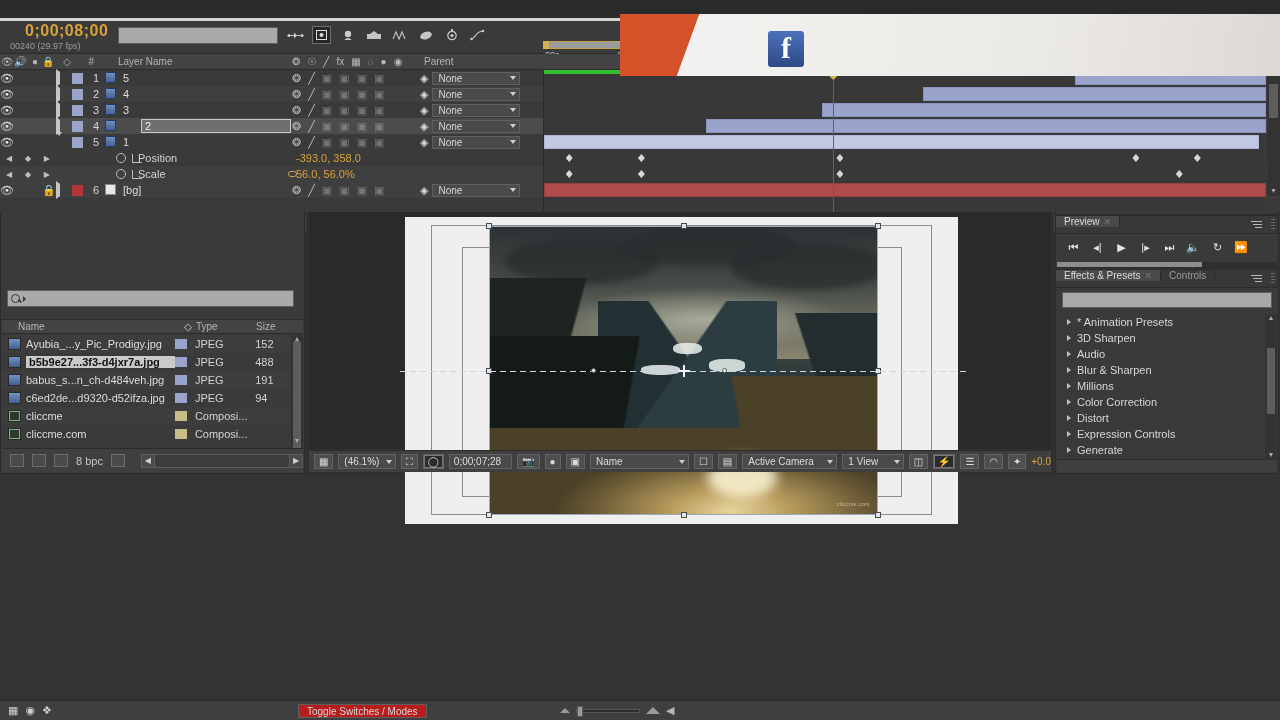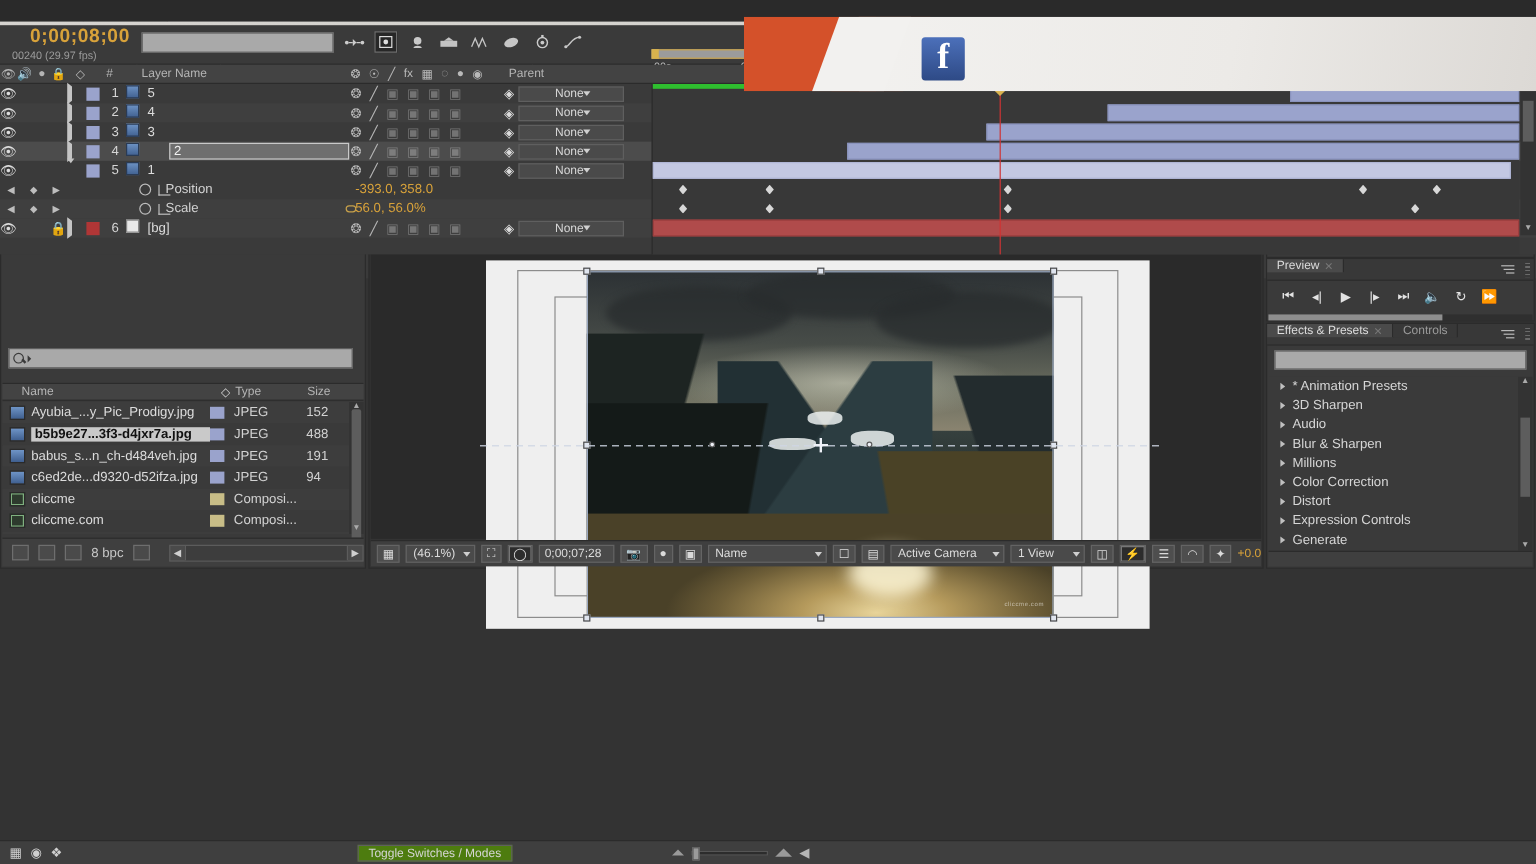--- a/index.html
+++ b/index.html
@@ -242,21 +242,21 @@
   .srcico { width:11px; height:11px; background:linear-gradient(#6f95c7,#3f5f8f); box-shadow:inset 0 0 0 1px #2a3b55; display:inline-block;}
   .srcico.sq { background:#e8e8e8; box-shadow:inset 0 0 0 1px #888; }
   .tri { width:0;height:0;border-left:4px solid #c5c5c5;border-top:3px solid transparent;border-bottom:3px solid transparent;}
   .tri.down { border-left:3px solid transparent;border-right:3px solid transparent;border-top:4px solid #c5c5c5;border-bottom:none;}
   .nameedit { position:absolute; left:141px; top:1px; width:150px; height:14px; background:#6f6f6f;
               border:1px solid #c9c9c9; color:#f0f0f0; font-size:11px; padding-left:3px; line-height:13px; }
 
   .switches { position:absolute; left:292px; width:130px; display:flex; align-items:center; gap:7px; color:#b9b9b9; }
   .parentcell { position:absolute; left:420px; width:118px; display:flex; align-items:center; gap:4px; }
   .pdrop { width:88px; height:13px; background:#4a4a4a; border:1px solid #5f5f5f; display:flex;
-           align-items:center; justify-content:center; padding:0 3px 0 5px; font-size:10px; color:#d6d6d6;}
+           align-items:center; justify-content:space-between; padding:0 3px 0 5px; font-size:10px; color:#d6d6d6;}
 
   .prow2 { position:relative; height:16px; background:#3a3a3a; display:flex; align-items:center; font-size:11px; }
   .prow2.alt { background:#3f3f3f; }
   .kfnav { position:absolute; left:6px; width:44px; display:flex; align-items:center; justify-content:space-between; color:#bdbdbd; font-size:8px;}
   .propname { position:absolute; left:138px; color:#d2d2d2; }
   .propval { position:absolute; left:296px; color:#d8a23a; }
   .stopwatch { position:absolute; left:116px; width:10px; height:10px; border:1px solid #bdbdbd; border-radius:50%; }
   .graphico { position:absolute; left:132px; width:10px; height:9px; border-left:1px solid #bdbdbd; border-bottom:1px solid #bdbdbd;}
   .linkico { position:absolute; left:288px; width:9px; height:6px; border:1px solid #c8a24c; border-radius:3px;}
 
@@ -271,21 +271,21 @@
   .playhead { position:absolute; top:0; bottom:0; width:1px; background:#cf3333; }
   .playhead-top { position:absolute; top:-1px; width:9px; height:11px; margin-left:-4px; background:#d8b24e;
                   clip-path:polygon(0 0,100% 0,100% 60%,50% 100%,0 60%); }
   .greenbar { position:absolute; left:0; top:0; height:4px; background:#2fbf2f; }
 
   .tl-vscroll { position:absolute; right:0; top:0; bottom:16px; width:13px; background:#333; }
   .tl-vscroll .thumbv { position:absolute; left:2px; top:14px; width:9px; height:34px; background:#5d5d5d;}
 
   .tl-foot { position:absolute; left:0; right:0; bottom:0; height:20px; background:#3f3f3f; border-top:1px solid #2b2b2b;
              display:flex; align-items:center; gap:6px; padding-left:8px; }
-  .togglebtn { position:absolute; left:298px; height:14px; background:#4d7c0f; border:1px solid #5f5f5f;
+  .togglebtn { position:absolute; left:298px; height:14px; background:#b91c1c; border:1px solid #5f5f5f;
                padding:0 8px; font-size:10px; color:#d6d6d6; line-height:13px; }
   .zoomctl { position:absolute; left:560px; display:flex; align-items:center; gap:6px; }
   .zoomctl .slot { width:64px; height:4px; background:#2c2c2c; border:1px solid #555; position:relative;}
   .zoomctl .knob { position:absolute; left:0; top:-4px; width:6px; height:11px; background:#9a9a9a; border:1px solid #5a5a5a;}
   .mountsm { width:0;height:0;border-left:5px solid transparent;border-right:5px solid transparent;border-bottom:5px solid #9a9a9a;}
   .mountlg { width:0;height:0;border-left:7px solid transparent;border-right:7px solid transparent;border-bottom:7px solid #9a9a9a;}
   .foot-icons { display:flex; align-items:center; gap:7px; color:#cfcfcf; }
 
   
   #fb { position:absolute; left:620px; top:14px; width:660px; height:62px; overflow:hidden; }

